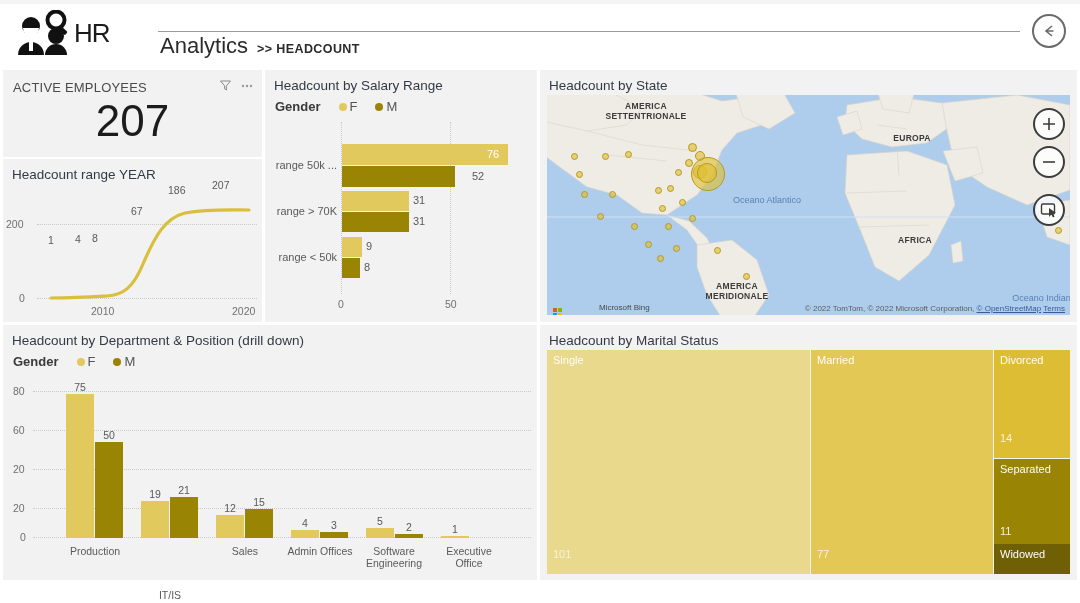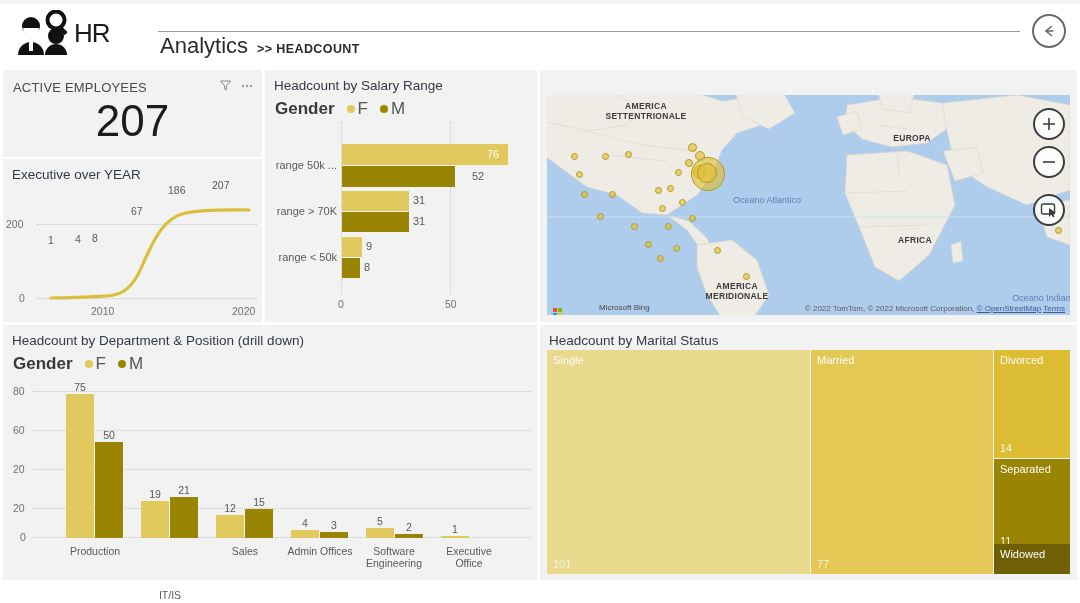--- a/index.html
+++ b/index.html
@@ -35,21 +35,21 @@
   .kpi-icons { display: flex; align-items: center; gap: 8px; }
   .kpi-value { text-align: center; font-size: 44px; color: #1c1c1c; line-height: 54px; margin-top: -2px; }
 
   
   #line-panel { left: 3px; top: 159px; width: 259px; height: 163px; }
   .axis-lbl { position: absolute; font-size: 10.5px; color: #707070; }
   .dlabel { position: absolute; font-size: 10.5px; color: #595959; }
 
   
   #salary-panel { left: 265px; top: 70px; width: 272px; height: 252px; }
-  .legend { display: flex; align-items: center; gap: 12px; padding: 6px 0 0 10px; font-size: 17px; color: #3a3a3a; }
+  .legend { display: flex; align-items: center; gap: 18px; padding: 6px 0 0 10px; font-size: 13px; color: #3a3a3a; }
   .legend b { font-weight: bold; }
   .lg-item { display: flex; align-items: center; gap: 3px; color: #555; }
   .dot { width: 8px; height: 8px; border-radius: 50%; display: inline-block; }
 
   .hbar-cat { position: absolute; font-size: 11px; color: #5a5a5a; text-align: right; }
   .hbar { position: absolute; }
   .hbar-val { position: absolute; font-size: 11px; }
 
   
   #map-panel { left: 540px; top: 70px; width: 537px; height: 252px; }
@@ -71,21 +71,21 @@
   #dept-panel { left: 3px; top: 325px; width: 534px; height: 255px; }
   .vbar { position: absolute; }
   .vbar-val { position: absolute; font-size: 10.5px; color: #595959; text-align: center; }
   .vcat { position: absolute; font-size: 10.5px; color: #5a5a5a; text-align: center; line-height: 12px; }
   .gridline { position: absolute; border-top: 1px dotted #c8c8c8; }
 
   
   #tree-panel { left: 540px; top: 325px; width: 537px; height: 255px; }
   .tm { position: absolute; }
   .tm-name { position: absolute; left: 6px; top: 4px; font-size: 11px; color: #fdfdfd; }
-  .tm-val { position: absolute; left: 6px; bottom: 4px; font-size: 11px; color: #f6f2df; }
+  .tm-val { position: absolute; left: 6px; bottom: 14px; font-size: 11px; color: #f6f2df; }
 </style>
 </head>
 <body>
 
 <div class="page">
 
   <div class="header">
     <div class="hdr-topline"></div>
 
     <div class="logo-wrap">
@@ -132,21 +132,21 @@
               <circle cx="7" cy="7" r="1.2" fill="#9a9a9a"></circle>
               <circle cx="11" cy="7" r="1.2" fill="#9a9a9a"></circle>
           </svg>
         </span>
       </span>
     </div>
     <div class="kpi-value">207</div>
   </div>
 
   <div class="panel" id="line-panel">
-    <div class="panel-title">Executive over YEAR</div>
+    <div class="panel-title">Headcount range YEAR</div>
 
     <div class="gridline" style="left:34px; top:65px; width:220px;"></div>
     <div class="gridline" style="left:34px; top:139px; width:220px;"></div>
 
     <div class="axis-lbl" style="left:3px; top:59px;">200</div>
     <div class="axis-lbl" style="left:16px; top:133px;">0</div>
     <div class="axis-lbl" style="left:88px; top:146px;">2010</div>
     <div class="axis-lbl" style="left:229px; top:146px;">2020</div>
 
     <svg style="position:absolute; left:34px; top:45px;" width="222" height="100">
@@ -194,20 +194,21 @@
     <div class="hbar" style="left:77px; top:167px; width:20px; height:20px; background:#E2C95D;"></div>
     <div class="hbar-val" style="left:101px; top:170px; color:#5a5a5a;">9</div>
     <div class="hbar" style="left:77px; top:188px; width:18px; height:20px; background:#9A8404;"></div>
     <div class="hbar-val" style="left:99px; top:191px; color:#5a5a5a;">8</div>
 
     <div class="axis-lbl" style="left:73px; top:228px;">0</div>
     <div class="axis-lbl" style="left:180px; top:228px;">50</div>
   </div>
 
   <div class="panel" id="map-panel">
+    <div class="panel-title">Headcount by State</div>
 
     <div class="map-canvas">
       <svg width="523" height="220" viewBox="0 0 523 220">
         <rect width="523" height="220" fill="#aecdec"></rect>
 
         <path d="M-10,-5 L140,-5 L175,6 L205,2 L230,12 L215,30 L190,38 L175,55 L165,80 L150,100 L120,120 L95,118 L70,100 L40,92 L10,70 L-10,55 Z" fill="#efece6" stroke="#d9d4c8" stroke-width="0.7"></path>
         <path d="M-10,-5 L60,-5 L95,14 L80,30 L40,36 L-10,25 Z" fill="#efece6" stroke="#d9d4c8" stroke-width="0.6"></path>
 
         <path d="M188,-5 L235,-5 L248,18 L222,34 L196,22 Z" fill="#efece6" stroke="#d9d4c8" stroke-width="0.6"></path>
 

